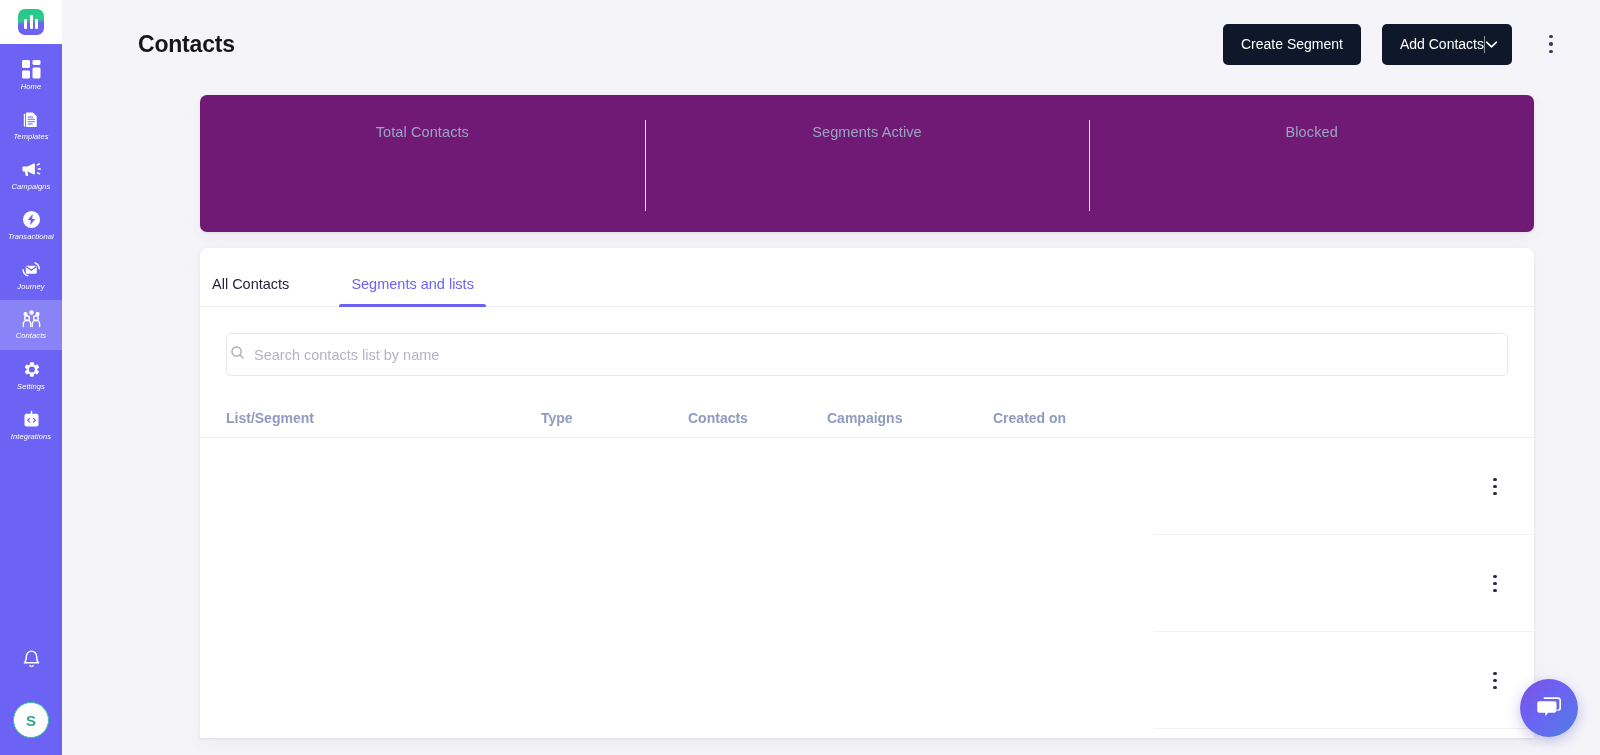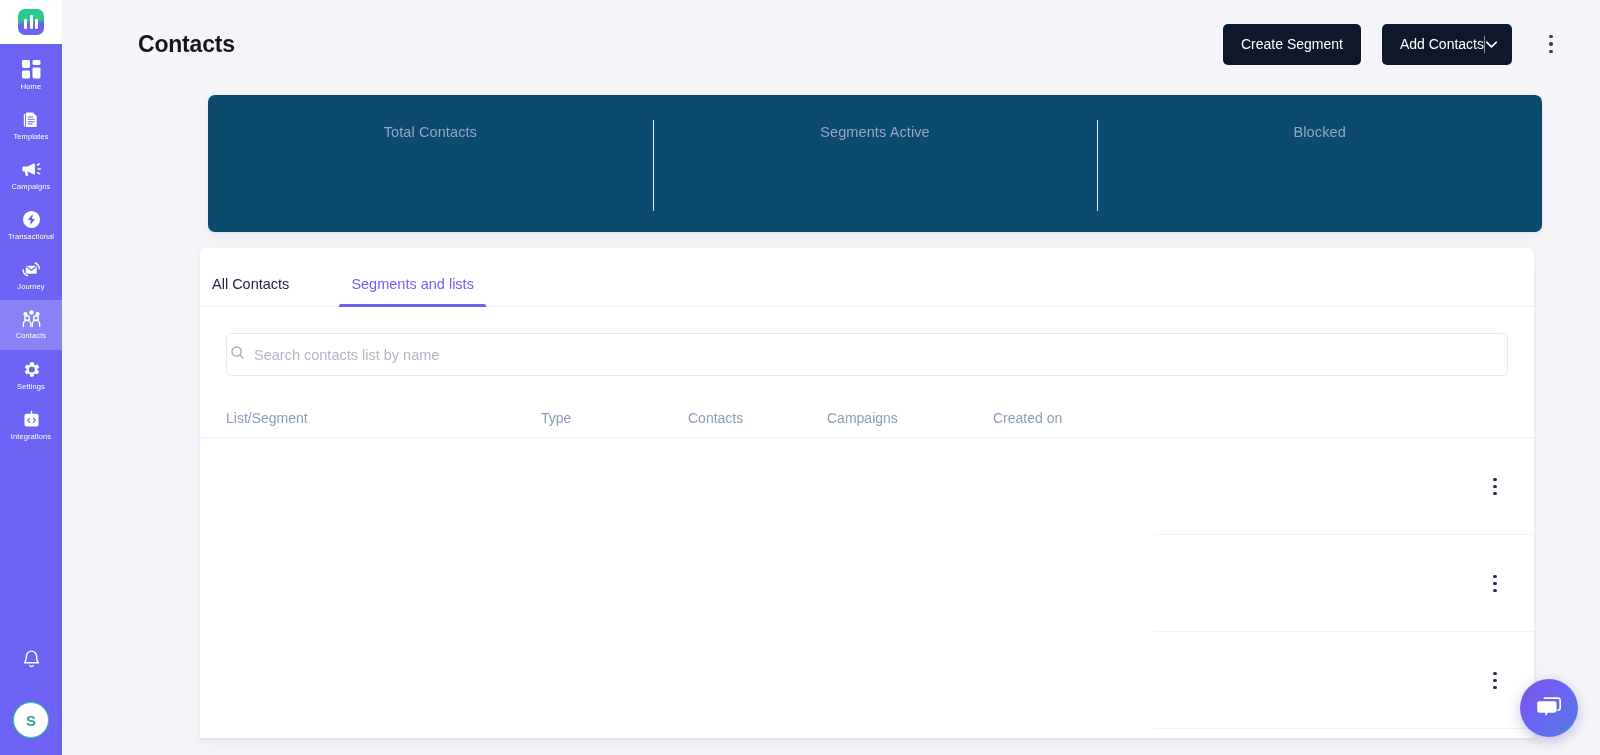--- a/index.html
+++ b/index.html
@@ -30,21 +30,21 @@
     background: linear-gradient(175deg, #22c98a 0%, #2fcb8e 42%, #6c63f5 58%, #6c63f5 100%);
     display: flex; align-items: flex-end; justify-content: center;
     gap: 2.5px; padding-bottom: 6px;
     position: relative;
   }
   .logo-mark i { display: block; width: 3px; background: #fff; border-radius: 1px; }
   .logo-mark i:nth-child(1) { height: 10px; }
   .logo-mark i:nth-child(2) { height: 14px; }
   .logo-mark i:nth-child(3) { height: 10px; }
 
-  .nav { width: 62px; margin-top: 6px; }
+  .nav { width: 62px; margin-top: 6px; font-style: italic; }
   .nav-item {
     width: 62px; height: 50px;
     display: flex; flex-direction: column; align-items: center; justify-content: center;
     gap: 3px; cursor: pointer; color: #fff;
   }
   .nav-item.active { background: #8a83f7; }
   .nav-item svg { display: block; }
   .nav-label {
     font-size: 7.5px; line-height: 9px; color: #ffffff;
     letter-spacing: 0.1px; white-space: nowrap;
@@ -91,23 +91,23 @@
   .chev { display: block; }
   .kebab-btn {
     width: 34px; height: 40px; margin-left: 22px;
     display: flex; flex-direction: column; align-items: center; justify-content: center;
     gap: 4px; cursor: pointer; background: none; border: none;
   }
   .kebab-btn span { width: 3.5px; height: 3.5px; border-radius: 50%; background: #3c3c5a; display: block; }
 
   
   .stats-card {
-    position: absolute; left: 146px; top: 95px;
+    position: absolute; left: 138px; top: 95px;
     width: 1334px; height: 137px;
-    background: #0c4a6e; border-radius: 7px;
+    background: #701a75; border-radius: 7px;
     box-shadow: 0 1px 3px rgba(40,40,80,0.07), 0 5px 14px rgba(40,40,80,0.05);
     display: flex;
   }
   .stat {
     flex: 1 1 0; position: relative;
     display: flex; justify-content: center; padding-top: 29px;
   }
   .stat + .stat::before {
     content: ""; position: absolute; left: 0; top: 25px; bottom: 21px;
     width: 1px; background: #e6ecf2;
@@ -155,21 +155,21 @@
     font-family: "Liberation Sans", sans-serif;
     font-size: 14.5px; color: #33334d; background: transparent;
   }
   .search-input::placeholder { color: #b4b4c4; }
 
   .table { margin-top: 22px; }
   .thead {
     display: flex; align-items: center; height: 40px;
     padding: 0 26px; border-bottom: 1px solid #eceff5;
   }
-  .th { font-size: 14px; color: #8e9bbd; font-weight: 400; }
+  .th { font-size: 14px; color: #8e9bbd; font-weight: 700; }
   .c-name { width: 315px; }
   .c-type { width: 147px; }
   .c-contacts { width: 139px; }
   .c-campaigns { width: 166px; }
   .c-created { width: 170px; }
   .c-menu { margin-left: auto; width: 40px; }
 
   .tbody { position: relative; }
   .trow {
     height: 97px; display: flex; align-items: center;

